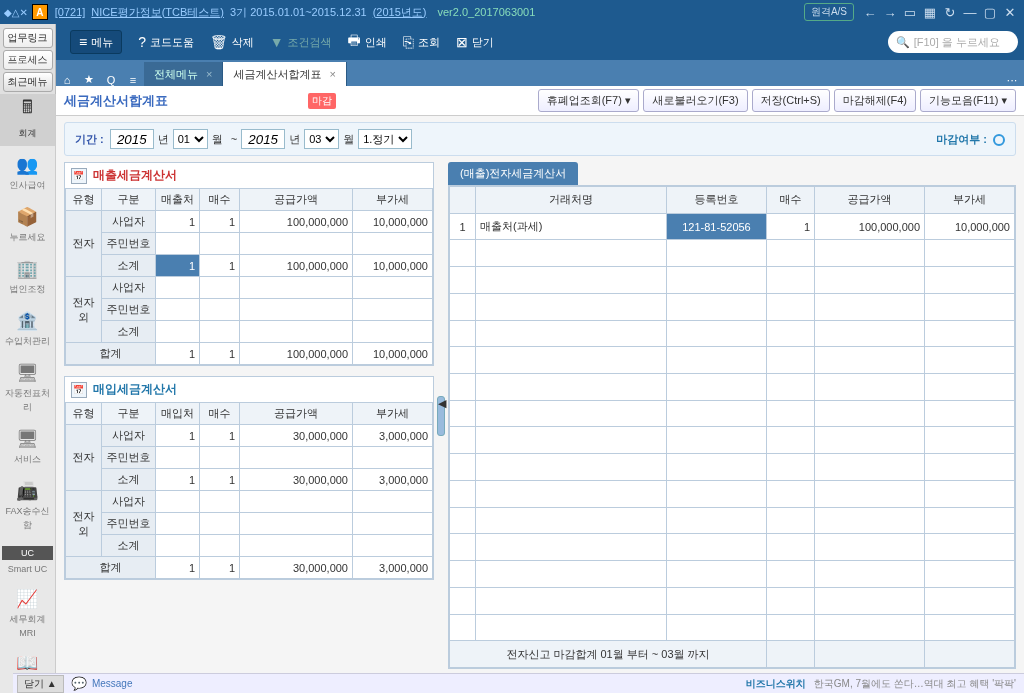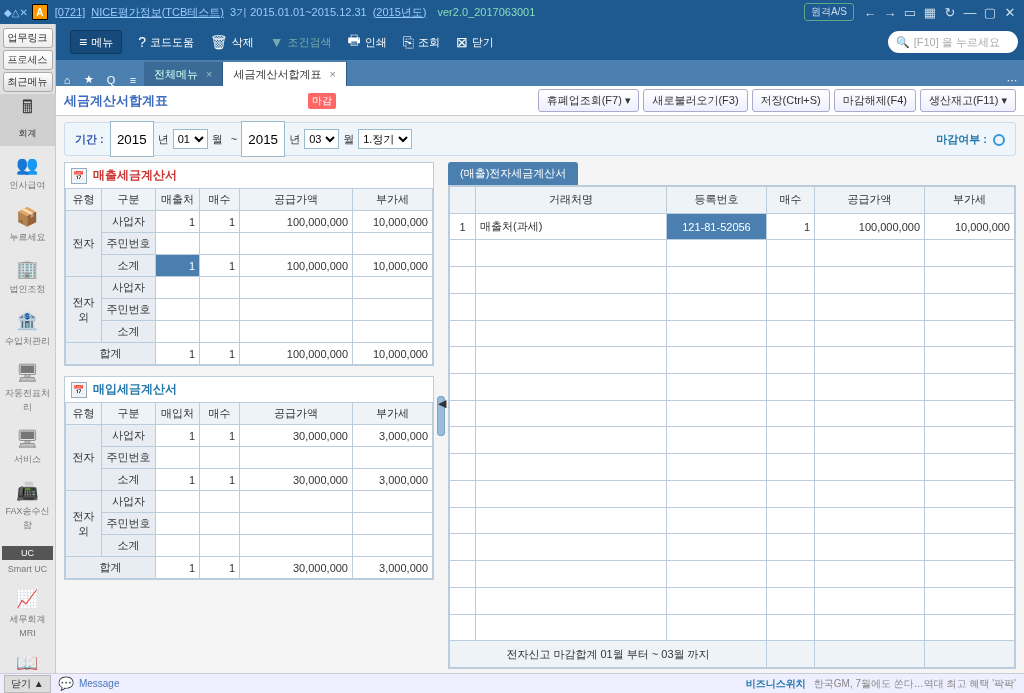--- a/index.html
+++ b/index.html
@@ -50,21 +50,21 @@
 
 .subhdr { height: 30px; display: flex; align-items: center; padding: 0 8px; border-bottom: 1px solid #ccc; background: #fff; }
 .subhdr .pg-title { color: #3a6abf; font-weight: bold; font-size: 13px; }
 .subhdr .badge { background: #f66; color: #fff; font-size: 10px; padding: 1px 4px; border-radius: 2px; margin-left: 140px; }
 .subhdr .btns { margin-left: auto; display: flex; gap: 4px; }
 .act-btn { border: 1px solid #aac; border-radius: 3px; padding: 3px 8px; background: linear-gradient(#fff,#eef); font-size: 11px; cursor: pointer; }
 
 
 .filter { height: 34px; margin: 6px 8px 0; border: 1px solid #cde; border-radius: 3px; background: #eef5fb; display: flex; align-items: center; padding: 0 10px; }
 .filter label { color: #35a; font-weight: bold; margin-right: 6px; }
-.filter .inp { border: 1px solid #9bc; background: #fff; padding: 2px 4px; width: 44px; text-align: center; height: 36px; }
+.filter .inp { border: 1px solid #9bc; background: #fff; padding: 2px 4px; width: 44px; text-align: center; height: 20px; font-style: italic; }
 .filter .sel { border: 1px solid #9bc; background: #fff; height: 20px; font-size: 11px; }
 .filter .txt { margin: 0 4px; }
 .filter .magam { margin-left: auto; color: #27a; font-weight: bold; }
 .filter .circ { width: 12px; height: 12px; border: 2px solid #39d; border-radius: 50%; display: inline-block; vertical-align: middle; margin-left: 3px; }
 
 
 .content { position: absolute; top: 76px; left: 8px; right: 8px; bottom: 4px; display: flex; }
 .col-left { width: 370px; display: flex; flex-direction: column; gap: 10px; }
 .col-mid { width: 14px; display: flex; align-items: center; justify-content: center; }
 .col-mid .handle { width: 8px; height: 40px; background: #9bd; border-radius: 3px; border: 1px solid #7ab; }
@@ -88,21 +88,21 @@
 .tbl .sel-cell { background: #4a7fb0 !important; color: #fff; }
 .tbl .reg-sel { background: #4a7fb0; color: #fff; text-align: center; }
 
 
 .detail-hdr { background: #4a7fb0; color: #fff; display: inline-block; padding: 4px 12px; border-radius: 3px 3px 0 0; }
 .detail-tbl-wrap { flex: 1; border: 1px solid #bcd; background: #fff; overflow: hidden; }
 .det-row td { height: 22px; }
 .foot-row td { background: #eef3f8; text-align: center; }
 
 
-.status { position: absolute; left: 0; right: 0; bottom: 0; height: 20px; background: #eef; border-top: 1px solid #ccd; display: flex; align-items: center; font-size: 10px; }
+.status { position: absolute; left: 13px; right: 0; bottom: 0; height: 20px; background: #eef; border-top: 1px solid #ccd; display: flex; align-items: center; font-size: 10px; }
 .status .close-btn { background: #ddd; border: 1px solid #bbb; padding: 1px 6px; margin: 0 4px; cursor: pointer; }
 .status .msg-ico { color: #5ad; margin: 0 4px; font-size: 13px;}
 .status .biz { margin-left: auto; color: #27a; font-weight: bold; margin-right: 8px; padding-left: 35px; }
 .status .news { color: #888; margin-right: 8px; }
 </style>
 </head>
 <body>
 
 <div class="titlebar">
   <span style="color:#9cf;font-size:10px;">◆△✕</span>
@@ -200,21 +200,21 @@
 <div class="main">
 
   <div class="subhdr">
     <span class="pg-title">세금계산서합계표</span>
     <span class="badge">마감</span>
     <div class="btns">
       <div class="act-btn"><span>휴폐업조회(F7)</span> ▾</div>
       <div class="act-btn">새로불러오기(F3)</div>
       <div class="act-btn">저장(Ctrl+S)</div>
       <div class="act-btn">마감해제(F4)</div>
-      <div class="act-btn"><span>생산재고(F11)</span> ▾</div>
+      <div class="act-btn"><span>기능모음(F11)</span> ▾</div>
     </div>
   </div>
 
   <div class="filter">
     <label>기간 :</label>
     <input class="inp" value="2015" style="">
     <span class="txt">년</span>
     <select class="sel"><option>01</option></select>
     <span class="txt">월</span>
     <span class="txt">~</span>

